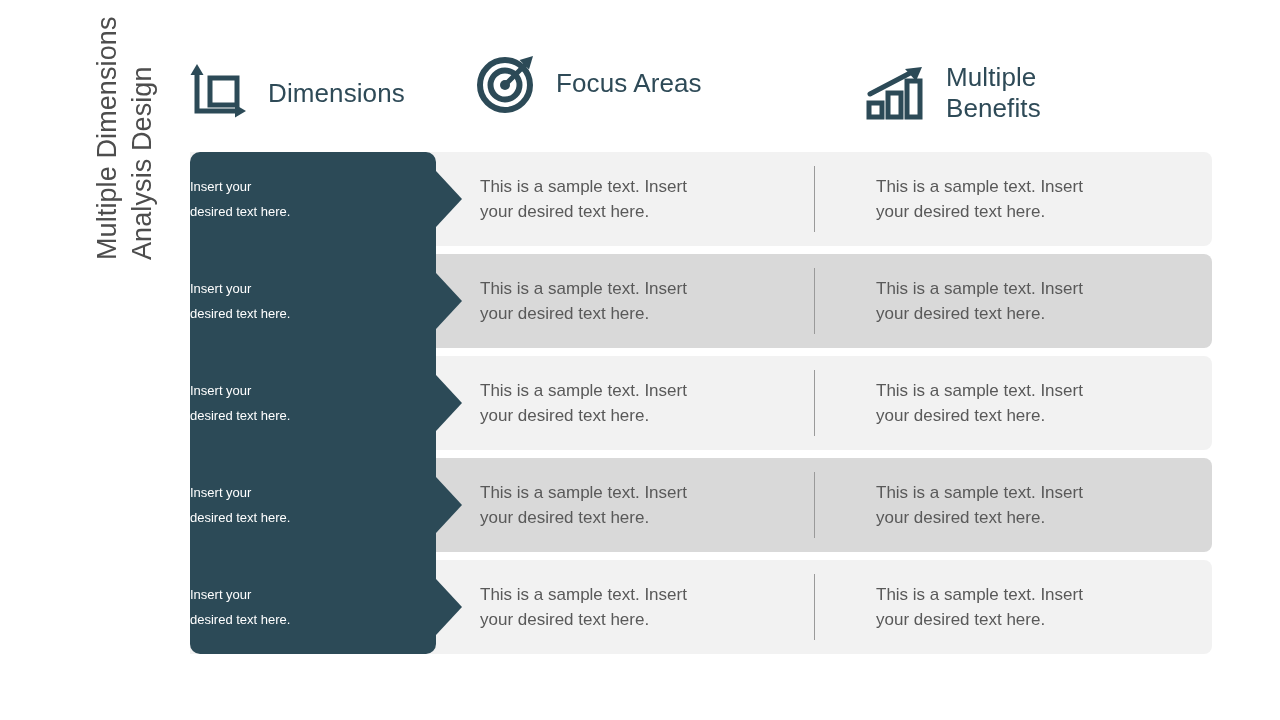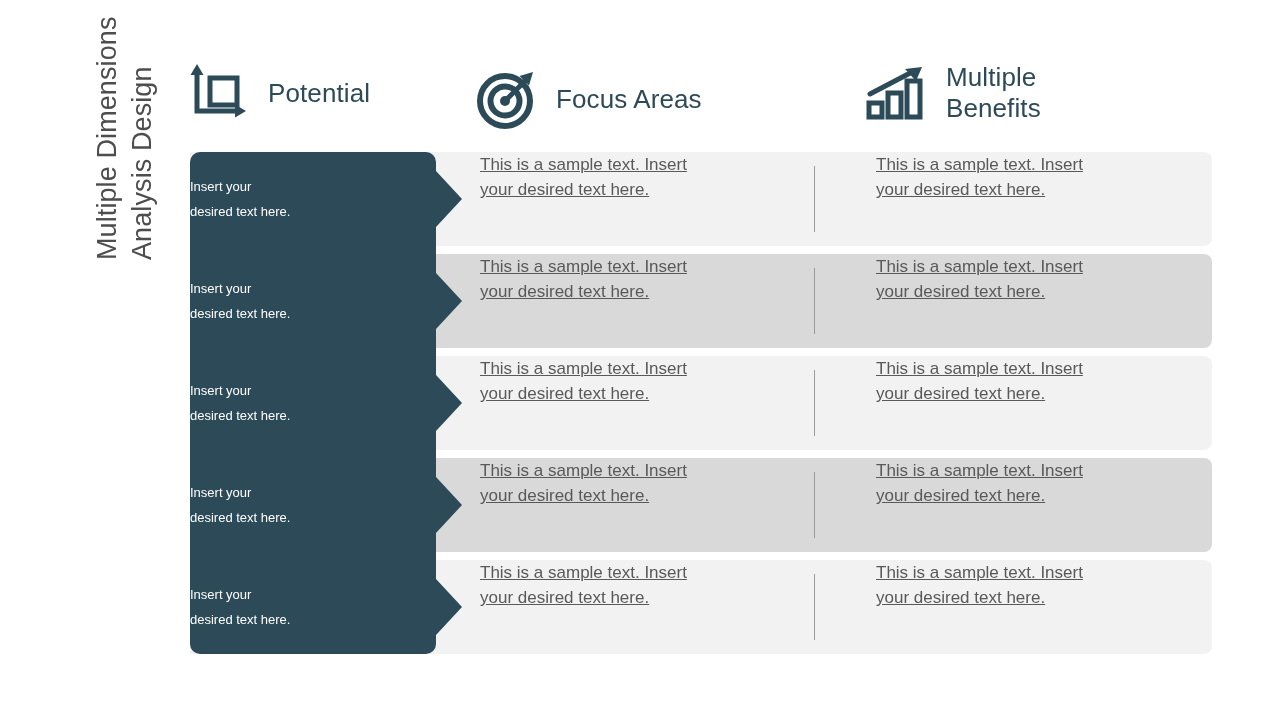--- a/index.html
+++ b/index.html
@@ -54,21 +54,21 @@
   .col-header .hdr-label {
     color: #2e4a57;
     font-size: 26px;
     line-height: 31px;
     font-weight: 400;
     letter-spacing: 0.1px;
   }
   .col-header .hdr-label .l2 { display: block; text-align: right; }
 
   #header-dimensions { left: 188px; top: 62px; }
-  #header-focus      { left: 476px; top: 68px; align-items: center; }
+  #header-focus      { left: 476px; top: 52px; align-items: center; }
   #header-benefits   { left: 866px; top: 62px; }
 
   .icon-box {
     width: 62px;
     height: 62px;
     flex: 0 0 62px;
     display: block;
   }
   .icon-box svg { display: block; width: 100%; height: 100%; }
 
@@ -91,25 +91,24 @@
   }
   .row.light { background: #f2f2f2; }
   .row.dark  { background: #d9d9d9; }
 
   
   .cell {
     position: absolute;
     top: 0;
     height: 94px;
     display: flex;
-    align-items: flex-start;
+    align-items: center;
     color: #595959;
     font-size: 17px;
     line-height: 25px;
-    text-decoration: underline;
   }
   .cell-focus    { left: 290px; width: 300px; }
   .cell-benefits { left: 686px; width: 300px; }
 
   .row-divider {
     position: absolute;
     left: 624px;
     top: 14px;
     width: 1px;
     height: 66px;
@@ -167,21 +166,21 @@
       <svg viewBox="0 0 62 62" xmlns="http://www.w3.org/2000/svg">
         <g fill="none" stroke="#2c4a57" stroke-width="5" stroke-linecap="butt" stroke-linejoin="miter">
           <path d="M9 8 L9 49 L50 49"></path>
         </g>
         <polygon points="9,2 2.5,13 15.5,13" fill="#2c4a57"></polygon>
         <polygon points="58,49 47,42.5 47,55.5" fill="#2c4a57"></polygon>
         <rect x="22" y="16" width="27" height="27" fill="none" stroke="#2c4a57" stroke-width="5"></rect>
       </svg>
     </span>
     <span class="hdr-label">
-      <span>Potential</span>
+      <span>Dimensions</span>
     </span>
   </div>
 
   <div class="col-header" id="header-focus">
     <span class="icon-box">
       <svg viewBox="0 0 62 62" xmlns="http://www.w3.org/2000/svg">
         <circle cx="29" cy="33" r="25" fill="none" stroke="#2c4a57" stroke-width="6"></circle>
         <circle cx="29" cy="33" r="14.5" fill="none" stroke="#2c4a57" stroke-width="6"></circle>
         <circle cx="29" cy="33" r="5" fill="#2c4a57"></circle>
         <path d="M29 33 L51 11" stroke="#2c4a57" stroke-width="5" fill="none" stroke-linecap="round"></path>

